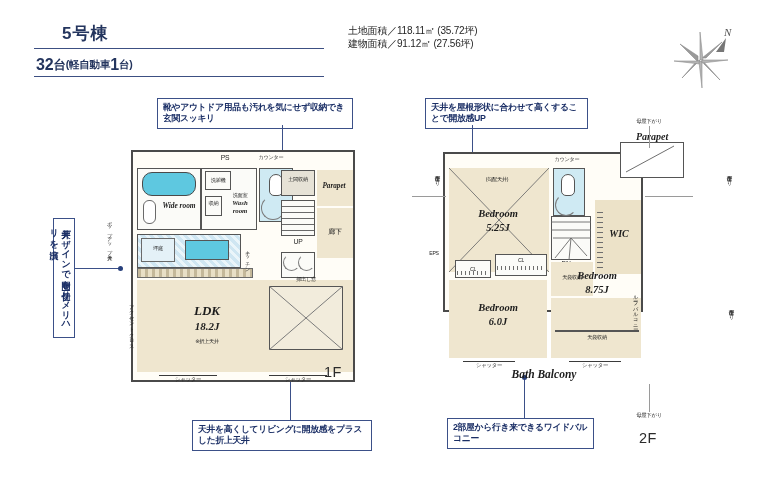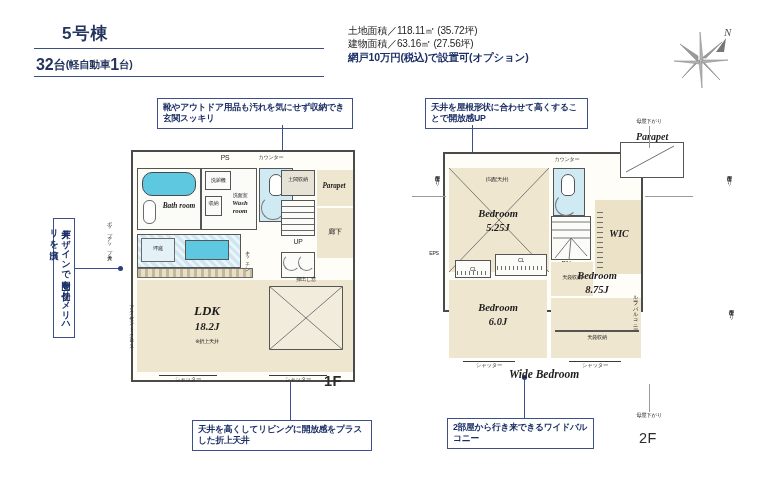--- a/index.html
+++ b/index.html
@@ -70,21 +70,21 @@
     position:absolute;background:#fffdf7;
     border:2.2px solid #4a4a4a;box-sizing:border-box;
   }
   #plan-1f{left:131px;top:150px;width:224px;height:232px;}
   #plan-2f{left:443px;top:152px;width:200px;height:160px;}
 
   .floor-tag{
     position:absolute;font-size:14.5px;font-weight:400;color:#2b2b2b;
     letter-spacing:0.5px;
   }
-  #floor-tag-1f{left:324px;top:373px;font-weight:bold;}
+  #floor-tag-1f{left:324px;top:364px;}
   #floor-tag-2f{left:639px;top:430px;}
 
   
   .room{position:absolute;box-sizing:border-box;}
   .wall{border:1.5px solid #555;}
   .beige{background:#efe6cf;}
   .beige2{background:#ece2c8;}
   .white{background:#fbfbf8;}
   .blue{background:#bfe3ef;}
   .hatch{
@@ -138,22 +138,21 @@
   <span class="big">3</span>
     <span class="big">2</span>
     <span>台</span>
     <span class="sm">(軽自動車</span>
     <span class="big">1</span>
     <span class="sm">台)</span>
 </div>
 
 <div class="abs" id="spec-block">
   <div>土地面積／118.11㎡ (35.72坪)</div>
-  <div>建物面積／63.16㎡ (27.56坪)</div>
-  <div class="hl">網戸10万円(税込)で設置可(オプション)</div>
+  <div>建物面積／91.12㎡ (27.56坪)</div>
 </div>
 
 <div class="abs" id="compass">
   <svg width="76" height="72" viewBox="0 0 76 72">
     <g fill="#9a9a9a" stroke="#8a8a8a" stroke-width="0.6">
       <polygon points="30,40 12,22 30,34 30,40"></polygon>
       <polygon points="32,38 14,56 28,40 32,38"></polygon>
       <polygon points="34,38 52,58 36,42 34,38"></polygon>
       <polygon points="34,36 54,20 38,36 34,36"></polygon>
     </g>
@@ -187,21 +186,21 @@
 <div class="abs callout" id="callout-tenjo-design">天井デザインで空間を仕切りメリハリを演出</div>
 <div class="leader h abs" style="left:75px;top:268px;width:47px;"></div>
 <div class="dot abs" style="left:118px;top:265.5px;"></div>
 
 <div class="plan" id="plan-1f">
 
   <div class="room wall white" style="left:4px;top:16px;width:64px;height:62px;"></div>
   <div class="room" style="left:9px;top:20px;width:54px;height:24px;background:#5ec8e0;border:1.4px solid #4a4a4a;border-radius:10px;"></div>
   <div class="room" style="left:10px;top:48px;width:13px;height:24px;border:1.2px solid #6a6a6a;border-radius:6px;background:#fff;"></div>
   <div class="rlabel" style="left:24px;top:50px;width:44px;font-size:7.4px;">
-    <span>Bath room</span>
+    <span>Wide room</span>
   </div>
 
   <div class="room wall white" style="left:68px;top:16px;width:56px;height:62px;"></div>
   <div class="room wall white" style="left:72px;top:19px;width:26px;height:19px;"></div>
   <div class="jlabel tiny" style="left:72px;top:25px;width:26px;">洗濯機</div>
   <div class="room wall white" style="left:72px;top:44px;width:17px;height:20px;"></div>
   <div class="jlabel tiny" style="left:72px;top:48px;width:17px;">収納</div>
   <div class="jlabel tiny" style="left:92px;top:40px;width:30px;">洗面室</div>
   <div class="rlabel" style="left:92px;top:47px;width:30px;font-size:6.8px;">
     <span>Wash room</span>
@@ -349,21 +348,21 @@
 
   <div class="jlabel vert tiny" style="left:188px;top:126px;height:58px;">ルーフバルコニー</div>
 
   <div class="dimline" style="left:18px;top:207px;width:52px;"></div>
   <div class="dimlabel" style="left:18px;top:208px;width:52px;">シャッター</div>
   <div class="dimline" style="left:124px;top:207px;width:52px;"></div>
   <div class="dimlabel" style="left:124px;top:208px;width:52px;">シャッター</div>
 </div>
 
 <div class="abs" style="left:482px;top:368px;width:124px;text-align:center;
-     font-family:'Liberation Serif',serif;font-style:italic;font-weight:700;font-size:11.5px;color:#1d1d1d;">Wide Bedroom</div>
+     font-family:'Liberation Serif',serif;font-style:italic;font-weight:700;font-size:11.5px;color:#1d1d1d;">Bath Balcony</div>
 
 <div class="abs" style="left:636px;top:131px;width:60px;
      font-family:'Liberation Serif',serif;font-style:italic;font-weight:700;font-size:10px;color:#1d1d1d;">Parapet</div>
 <div class="abs" style="left:620px;top:142px;width:62px;height:34px;border:1.4px solid #555;background:#fff;"></div>
 <div class="abs" style="left:622px;top:144px;width:58px;height:30px;">
   <svg width="58" height="30">
       <line x1="4" y1="28" x2="52" y2="2" stroke="#6f6f6f" stroke-width="1"></line>
     </svg>
 </div>
 

